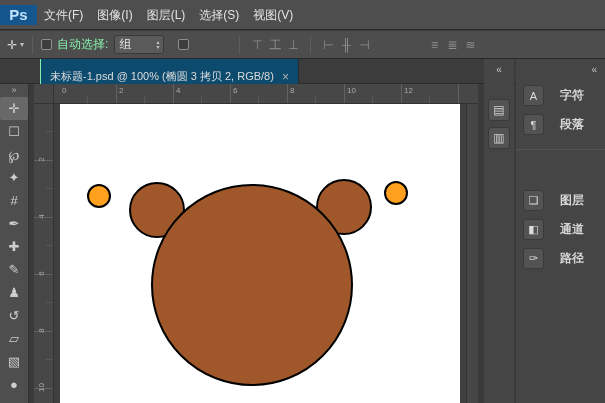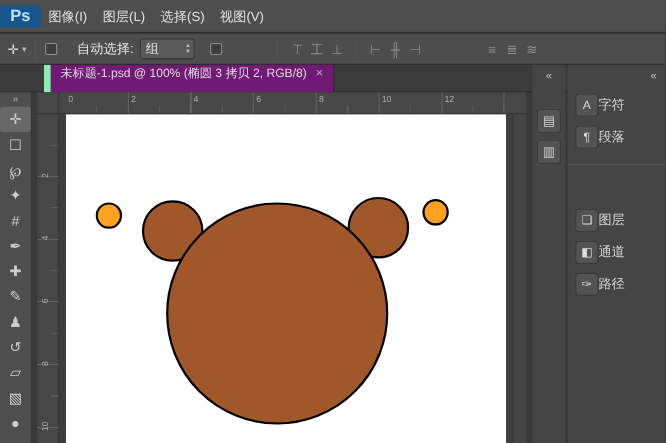--- a/index.html
+++ b/index.html
@@ -20,35 +20,35 @@
   .menu-item { color:#e2e2e2; font-size:12px; padding:0 7px; line-height:30px; white-space:nowrap; }
 
   
   .optionsbar { left:0; top:31px; width:605px; height:28px; background:#4d4d4d;
                 border-bottom:1px solid #282828; display:flex; align-items:center; }
   .toolpreset { margin-left:7px; display:flex; align-items:center; color:#d6d6d6; font-size:12px; }
   .toolpreset .arrow { font-size:8px; margin-left:3px; color:#bdbdbd; }
   .sep { width:1px; height:18px; background:#3a3a3a; border-right:1px solid #5d5d5d; margin:0 8px; }
   .checkbox { width:11px; height:11px; background:#3d3d3d; border:1px solid #8e8e8e;
               border-radius:2px; flex:0 0 auto; }
-  .opt-label { font-size:12px; color:#e5e5e5; margin-left:18px; white-space:nowrap; }
+  .opt-label { font-size:12px; color:#86efac; margin-left:5px; white-space:nowrap; }
   .dropdown { margin-left:6px; width:50px; height:19px; background:#5a5a5a;
               border:1px solid #383838; border-radius:3px; display:flex; align-items:center;
               justify-content:space-between; padding:0 4px; color:#e4e4e4; font-size:12px; }
   .spinner { display:flex; flex-direction:column; line-height:5px; font-size:6px; color:#c4c4c4; }
   .cb2 { margin-left:14px; }
   .align-icon { color:#8f8f8f; font-size:12px; width:18px; text-align:center; line-height:28px; }
   .group-gap { margin-left:52px; }
 
   
   .tabbar { left:0; top:59px; width:605px; height:25px; background:#3c3c3c;
             border-bottom:1px solid #2a2a2a; }
-  .doc-tab { position:absolute; left:40px; top:0; height:25px; background:#701a75;
-             border-left:6px solid #86efac; border-right:1px solid #2a2a2a;
-             display:flex; align-items:flex-start; padding:0 9px; color:#dcdcdc; font-size:11px; white-space:nowrap; }
+  .doc-tab { position:absolute; left:40px; top:0; height:25px; background:#0c4a6e;
+             border-left:1px solid #86efac; border-right:1px solid #2a2a2a;
+             display:flex; align-items:flex-end; padding:0 9px; color:#dcdcdc; font-size:11px; white-space:nowrap; }
   .tab-close { margin-left:8px; color:#b4b4b4; font-size:12px; }
 
   
   .toolbar { left:0; top:84px; width:29px; height:319px; background:#4e4e4e;
              border-right:1px solid #333; }
   .toolbar-collapse { text-align:center; color:#b8b8b8; font-size:9px; height:13px; line-height:13px; }
   .tool { width:28px; height:23px; display:flex; align-items:center; justify-content:center;
           color:#cecece; font-size:13px; }
   .tool.active { background:#686868; border-radius:2px; }
 
@@ -82,28 +82,29 @@
   .mini-icon { position:absolute; left:4px; width:22px; height:22px; background:#535353;
                border:1px solid #3a3a3a; border-radius:3px; color:#cfcfcf;
                display:flex; align-items:center; justify-content:center; font-size:12px; }
 
   .maindock { left:516px; top:59px; width:89px; height:344px; background:#454545; }
   .maindock .dock-collapse { text-align:right; padding-right:8px; }
   .dock-row { display:flex; align-items:center; height:29px; padding-left:7px; }
   .dock-icon { width:21px; height:21px; background:#535353; border:1px solid #3a3a3a; border-radius:3px;
                display:flex; align-items:center; justify-content:center; color:#dcdcdc; font-size:11px;
                flex:0 0 auto; }
-  .dock-label { margin-left:0; font-size:12px; color:#d6d6d6; white-space:nowrap; }
+  .dock-label { margin-left:16px; font-size:12px; color:#d6d6d6; white-space:nowrap;font-weight:bold; }
   .dock-divider { height:1px; background:#373737; border-bottom:1px solid #565656; margin:10px 0 36px 0; }
 </style>
 </head>
 <body>
 
 <div class="abs menubar">
   <div class="logo">Ps</div>
+  <span class="menu-item">文件(F)</span>
   <span class="menu-item">图像(I)</span>
   <span class="menu-item">图层(L)</span>
   <span class="menu-item">选择(S)</span>
   <span class="menu-item">视图(V)</span>
 </div>
 
 <div class="abs optionsbar">
   <div class="toolpreset">
     <span>✛</span>
     <span class="arrow">▾</span>

